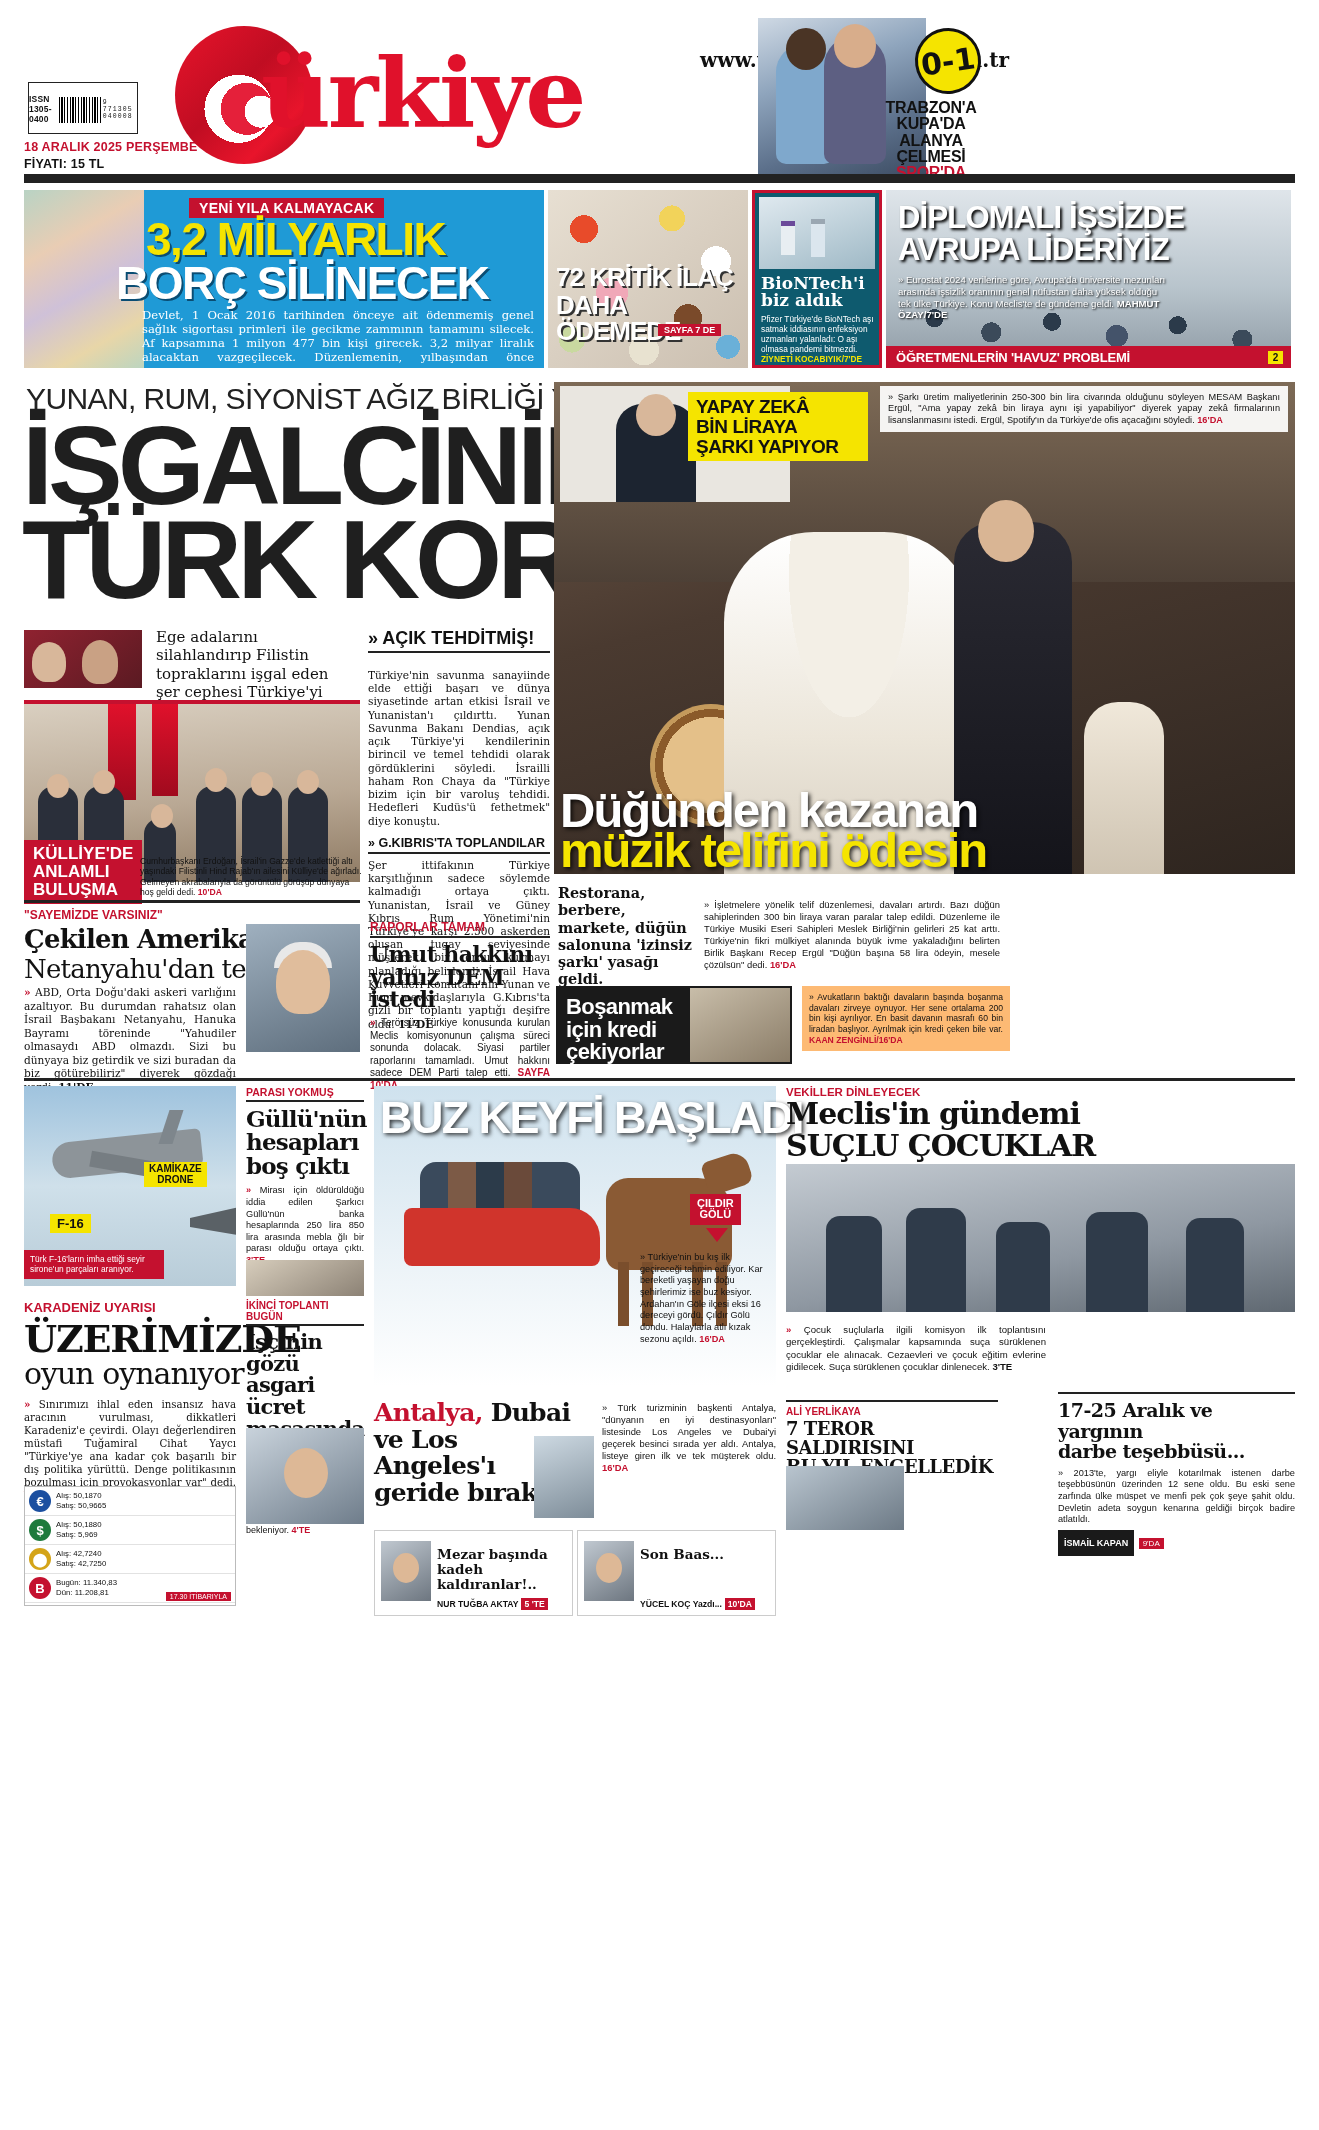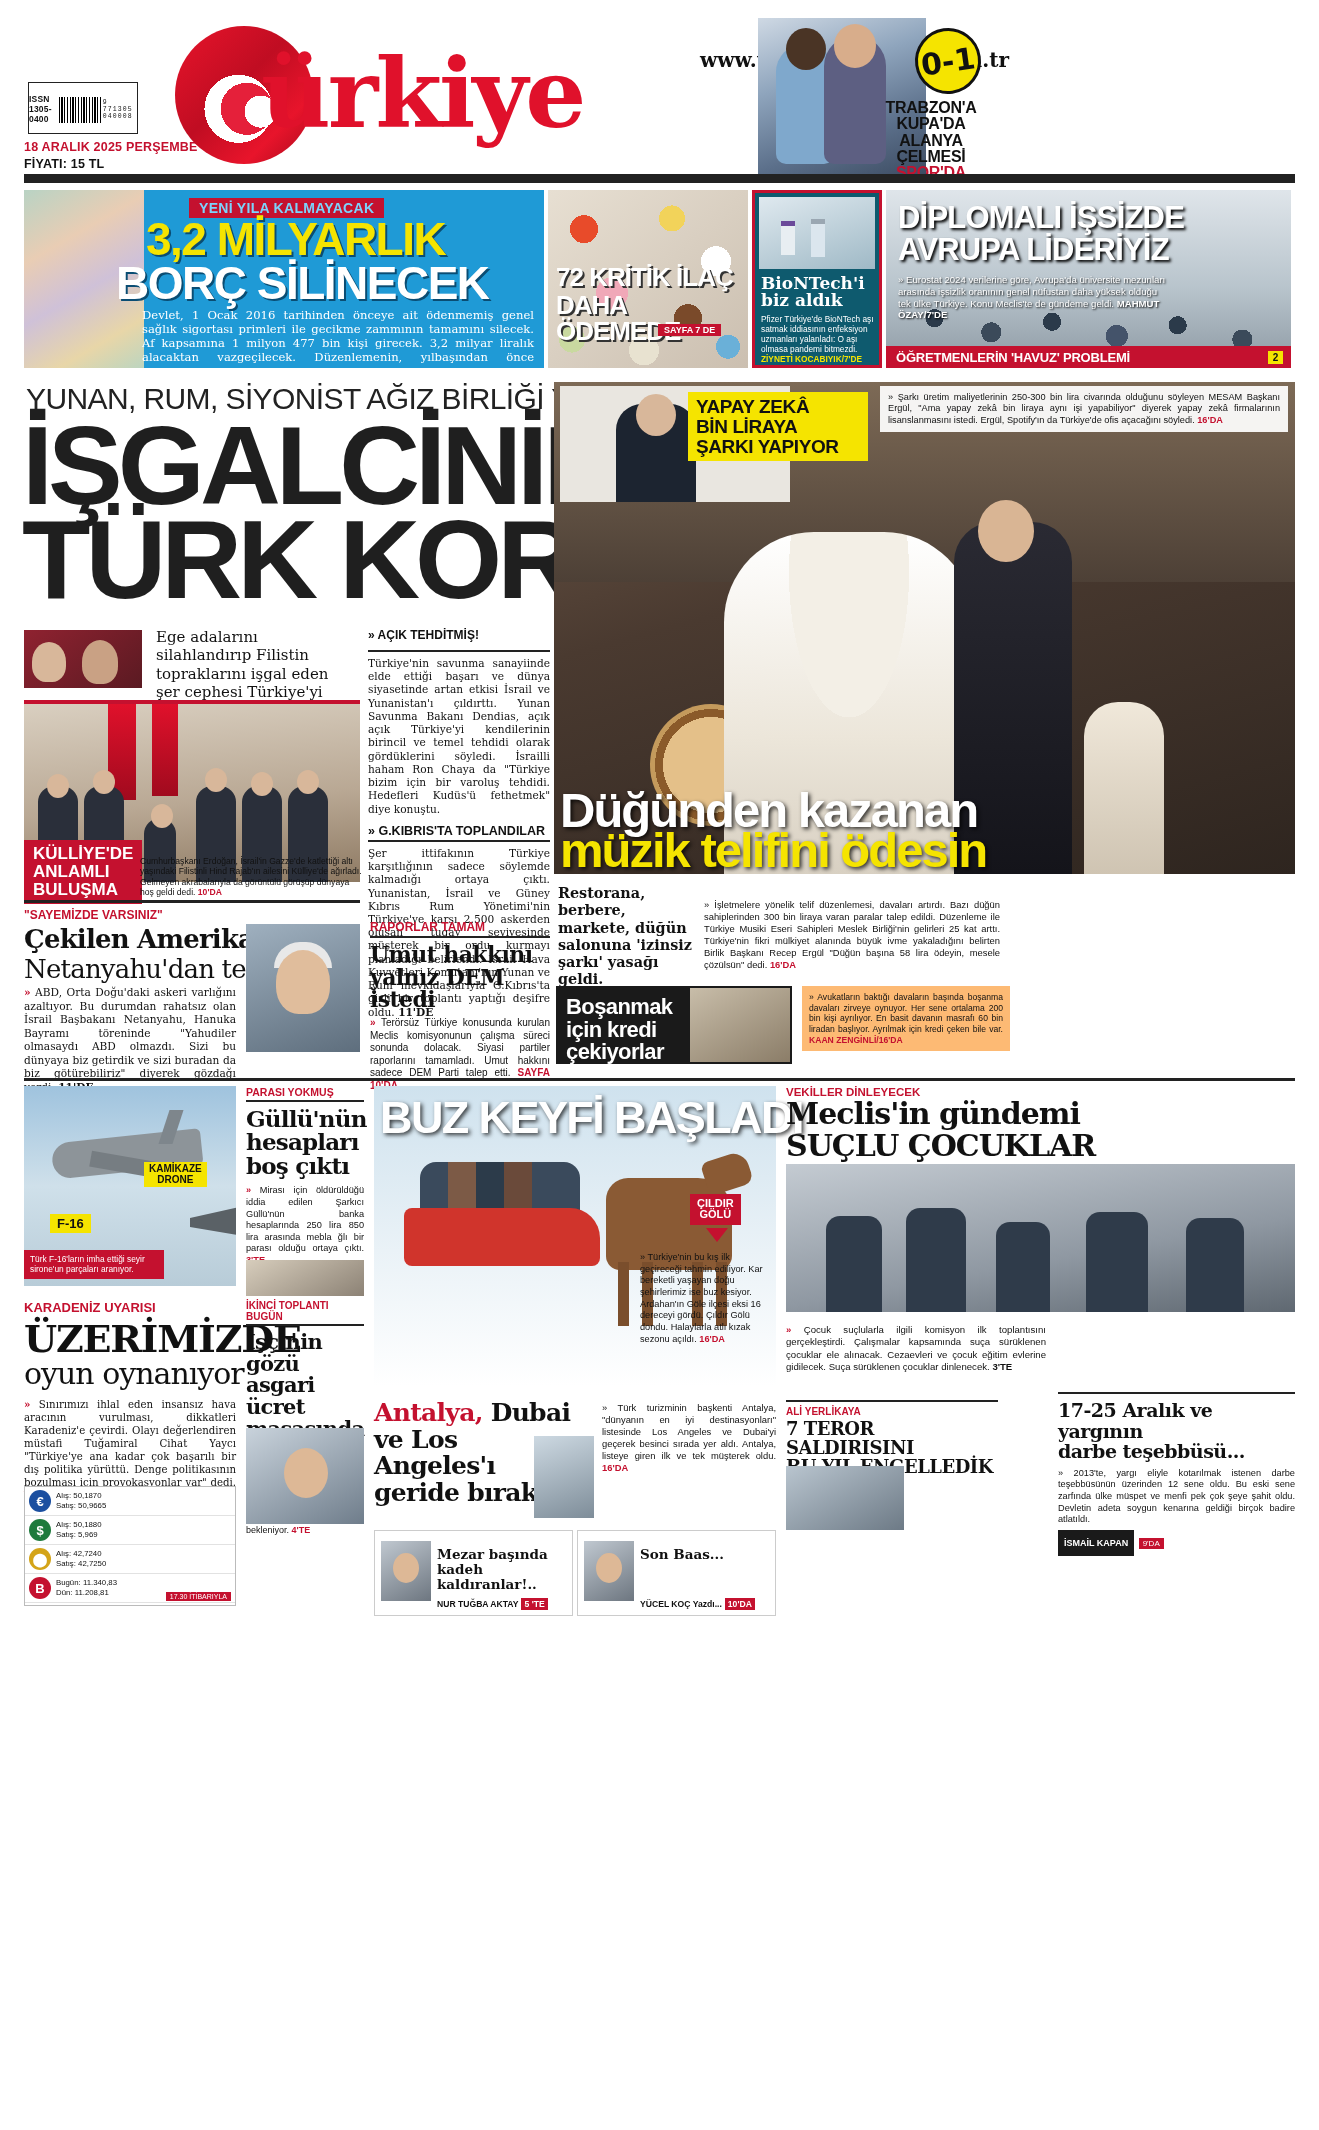--- a/index.html
+++ b/index.html
@@ -74,21 +74,21 @@
   }
   .sport-kicker .red { color:#c4112f; }
   .rule-black { position:absolute; left:24px; top:174px; width:1271px; height:9px; background:#222; }
 
   
   .topstrip { position:absolute; left:24px; top:190px; width:1271px; height:178px; display:flex; gap:4px; }
   .tbox { position:relative; overflow:hidden; }
   .tbox1 { width:520px; background:#1f9ad6; }
   .tb1-money{position:absolute;left:0;top:0;width:120px;height:178px;
     background:linear-gradient(150deg,#b9d3c4 0%,#e9cdb4 30%,#cfc1d8 55%,#e8d6a8 80%,#bcd5c0 100%);}
-  .tb1-kicker{position:absolute;left:165px;top:8px;background:#c4112f;color:#7dd3fc;font-size:14px;font-weight:bold;padding:2px 10px;letter-spacing:.3px;}
+  .tb1-kicker{position:absolute;left:165px;top:8px;background:#c4112f;color:#ffffff;font-size:14px;font-weight:bold;padding:2px 10px;letter-spacing:.3px;}
   .tb1-h1{position:absolute;left:122px;top:28px;font-size:46px;font-weight:bold;color:#f5e400;letter-spacing:-1.5px;
     text-shadow:2px 2px 0 #0a4d73;line-height:.95;}
   .tb1-h2{position:absolute;left:92px;top:72px;font-size:46px;font-weight:bold;color:#ffffff;letter-spacing:-1.5px;
     text-shadow:2px 2px 0 #0a4d73;line-height:.95;}
   .tb1-body{position:absolute;left:118px;top:118px;width:392px;color:#fff;font-family:"DejaVu Serif",serif;
     font-size:11.6px;line-height:1.22;text-align:justify;}
   .tb1-body .ref{font-size:9px;}
 
   .tbox2 { width:200px; background:#cfd3d6; }
   .tb2-pills{position:absolute;left:0;top:0;width:200px;height:178px;
@@ -145,21 +145,21 @@
   .lead-h2 { position:absolute; left:22px; top:512px; font-size:112px; font-weight:bold; color:#1f1f1f; letter-spacing:-5px; line-height:.86; }
 
   .lead-photo { position:absolute; left:24px; top:630px; width:118px; height:58px;
     background:linear-gradient(140deg,#8f2230,#5a1a22); overflow:hidden;}
   .lead-photo .f1{position:absolute;left:8px;top:12px;width:34px;height:40px;background:#d8b79a;border-radius:50% 50% 40% 40%;}
   .lead-photo .f2{position:absolute;left:58px;top:10px;width:36px;height:44px;background:#c9a184;border-radius:50% 50% 40% 40%;}
   .lead-sub { position:absolute; left:156px; top:628px; width:200px; font-family:"DejaVu Serif", serif;
     font-size:15px; line-height:1.22; color:#111; }
 
   .col-open { position:absolute; left:368px; top:628px; width:182px; }
-  .col-open .hd { font-size:12px; font-weight:bold; color:#111; border-bottom:2px solid #222; padding-bottom:8px; margin-bottom:5px; }
+  .col-open .hd { font-size:18px; font-weight:bold; color:#111; border-bottom:2px solid #222; padding-bottom:2px; margin-bottom:16px; }
   .col-open p { font-family:"DejaVu Serif", serif; font-size:10.6px; line-height:1.25; text-align:justify; margin-bottom:7px; }
   .col-open .hd2 { font-size:12.5px; font-weight:bold; color:#111; border-bottom:2px solid #222; padding-bottom:2px; margin:8px 0 5px; }
 
   
   .fam-photo { position:absolute; left:24px; top:700px; width:336px; height:182px;
     background:linear-gradient(175deg,#d9cfc0 0%,#b9a894 55%,#8e7a63 100%); overflow:hidden; border-top:4px solid #c4112f;}
   .fam-photo .flagL{position:absolute;left:84px;top:0;width:28px;height:96px;background:linear-gradient(180deg,#e0112b,#a00a1e);}
   .fam-photo .flagR{position:absolute;left:128px;top:0;width:26px;height:92px;background:linear-gradient(180deg,#e0112b,#a00a1e);}
   .fam-photo .pp{position:absolute;bottom:0;width:40px;height:96px;background:#2a2f3a;border-radius:16px 16px 0 0;}
   .fam-photo .hh{position:absolute;width:22px;height:24px;background:#d8b79a;border-radius:50%;}

